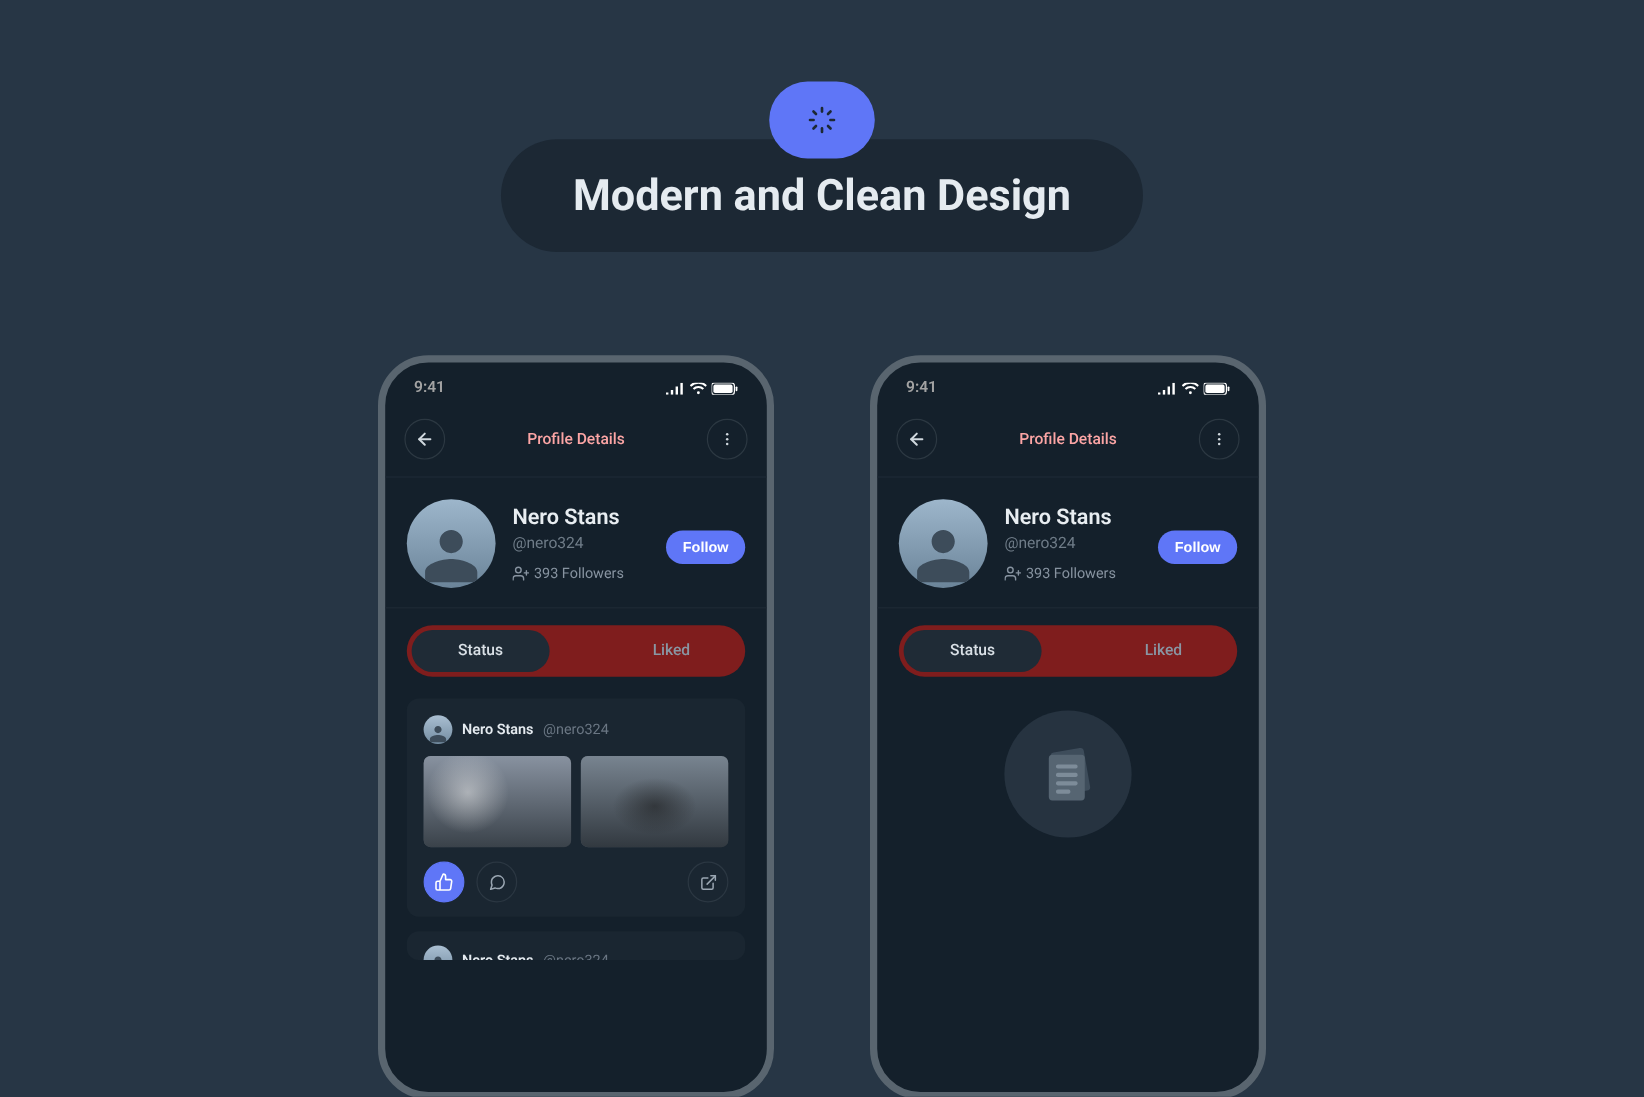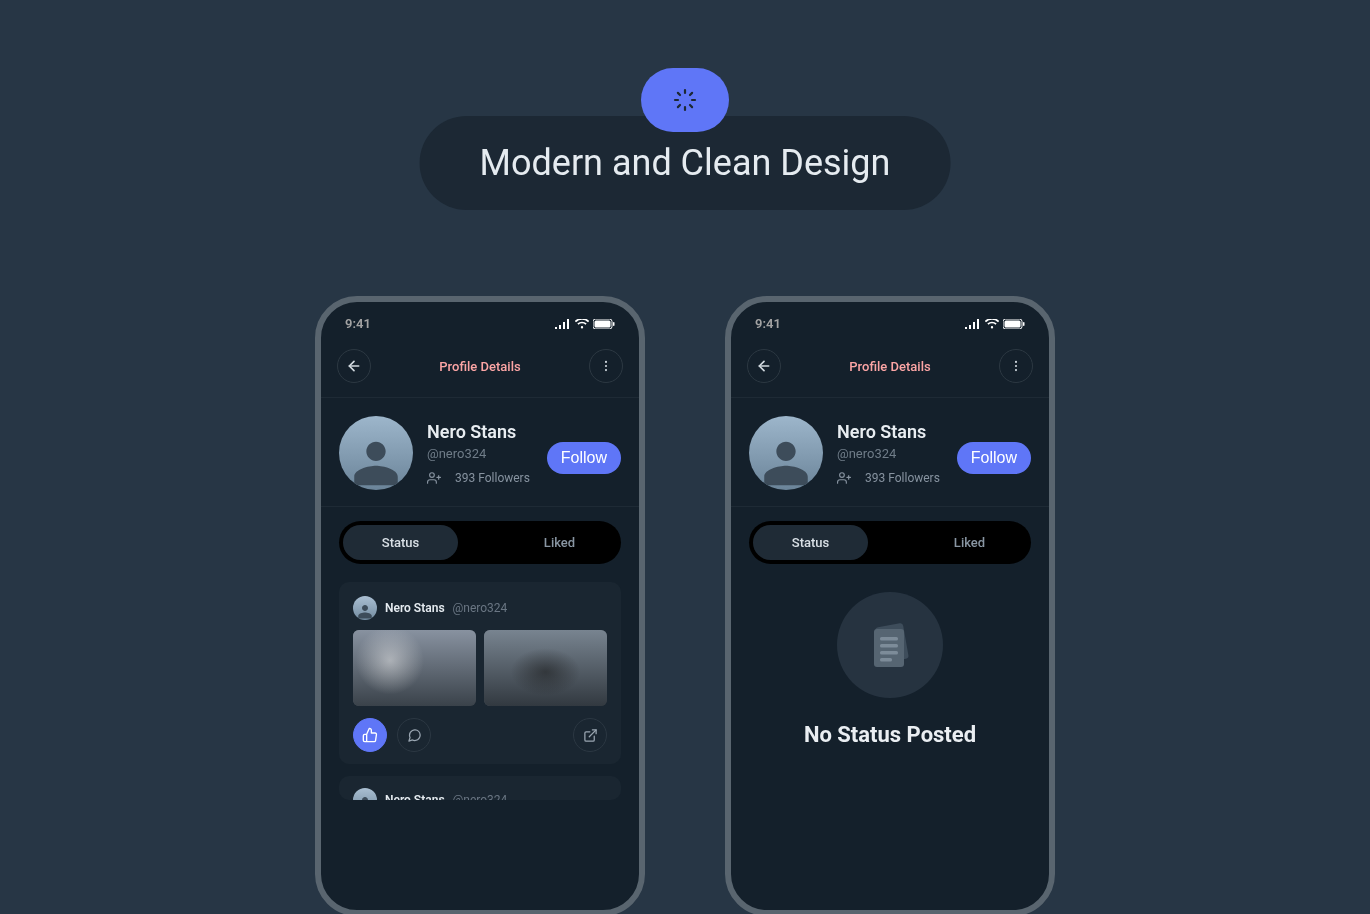--- a/index.html
+++ b/index.html
@@ -37,21 +37,21 @@
   left: 50%;
   transform: translateX(-50%);
   background: #1c2834;
   border-radius: 52px;
   padding: 26px 60px;
   z-index: 5;
 }
 .header-pill h1 {
   color: #e5ebf0;
   font-size: 36px;
-  font-weight: 400;
+  font-weight: 700;
   white-space: nowrap;
 }
 
 
 .phones {
   position: absolute;
   top: 296px;
   left: 50%;
   transform: translateX(-50%);
   display: flex;
@@ -115,39 +115,39 @@
   display: flex;
   align-items: flex-end;
   justify-content: center;
   overflow: hidden;
   flex-shrink: 0;
 }
 .avatar svg { width: 58px; height: 58px; }
 .profile-info { flex: 1; }
 .profile-name { color: #e8edf1; font-size: 18px; font-weight: 600; margin-bottom: 4px; }
 .profile-handle { color: #6f7c88; font-size: 13px; margin-bottom: 10px; }
-.followers { display: flex; align-items: center; gap: 14px; color: #8793a0; font-size: 12px; }
+.followers { display: flex; align-items: center; gap: 4px; color: #8793a0; font-size: 12px; }
 .follow-btn {
   position: absolute;
   right: 18px;
   top: 44px;
   background: #5f76f7;
   color: #fff;
   border: none;
   border-radius: 16px;
   padding: 7px 14px;
-  font-size: 16px;
-  font-weight: 400;
+  font-size: 12px;
+  font-weight: 700;
   cursor: pointer;
 }
 
 
 .tabs {
   margin: 14px 18px 0;
-  background: #000000;
+  background: #7f1d1d;
   border-radius: 22px;
   display: flex;
   padding: 4px;
   gap: 44px;
 }
 .tab {
   flex: 1;
   text-align: center;
   padding: 10px 0;
   border-radius: 18px;
@@ -441,17 +441,16 @@
       <div class="empty-icon">
         <svg width="60" height="60" viewBox="0 0 60 60">
           <rect x="18" y="10" width="28" height="36" rx="3" fill="#3e4d5b" transform="rotate(-10 32 28)"></rect>
           <rect x="14" y="14" width="30" height="38" rx="3" fill="#566572"></rect>
           <rect x="20" y="22" width="18" height="3.5" rx="1.5" fill="#7d8c99"></rect>
           <rect x="20" y="29" width="18" height="3.5" rx="1.5" fill="#7d8c99"></rect>
           <rect x="20" y="36" width="18" height="3.5" rx="1.5" fill="#7d8c99"></rect>
           <rect x="20" y="43" width="12" height="3.5" rx="1.5" fill="#7d8c99"></rect>
         </svg>
       </div>
-      <div class="empty-title">No Status Posted</div>
     </div>
   </div>
 
 </div>
 
 </body></html>

